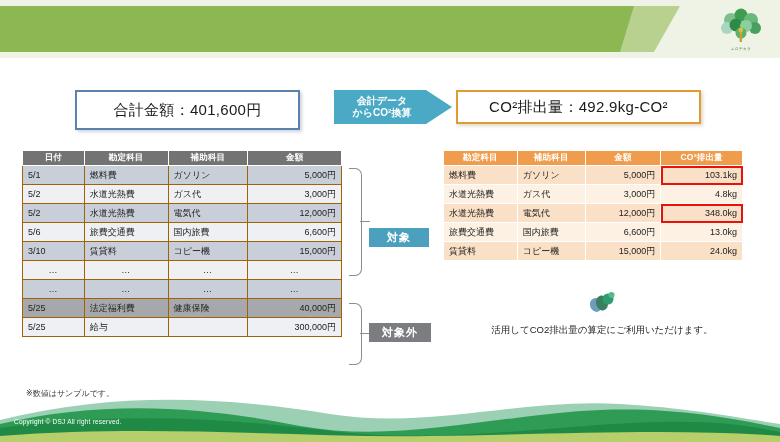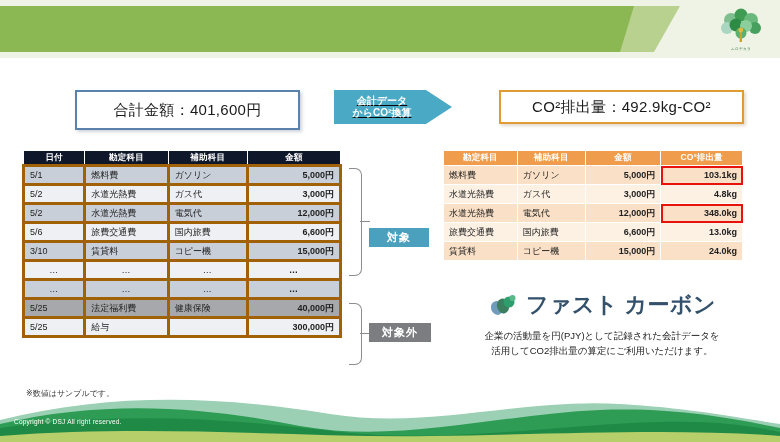--- a/index.html
+++ b/index.html
@@ -63,29 +63,28 @@
   }
 
   .conv-arrow {
     position: absolute; left: 334px; top: 86px;
     width: 118px; height: 42px;
     background: #4aa9c4;
     clip-path: polygon(0 4px, 92px 4px, 118px 21px, 92px 38px, 0 38px);
     display: flex; flex-direction: column;
     align-items: center; justify-content: center;
     padding-right: 22px;
-    text-decoration: underline;
   }
   .conv-arrow span {
     font-size: 10px; font-weight: bold; color: #ffffff;
     line-height: 12px; white-space: nowrap;
   }
 
   .co2-box {
-    position: absolute; left: 499px; top: 90px;
+    position: absolute; left: 456px; top: 90px;
     width: 245px; height: 34px;
     border: 2px solid #e09b37;
     background: #ffffff;
     display: flex; align-items: center; justify-content: center;
     box-shadow: 2px 2px 3px rgba(190,170,140,0.45);
   }
   .co2-box span {
     font-size: 15px; color: #1a1a1a; letter-spacing: 0.3px;
   }
 
@@ -93,26 +92,26 @@
   table { border-collapse: collapse; }
   .tbl { position: absolute; font-size: 9px; }
   .tbl th {
     font-size: 8.5px; font-weight: bold; color: #ffffff;
     height: 15px; text-align: center; letter-spacing: 0.2px;
   }
   .tbl td {
     height: 19px; padding: 0 5px; color: #222222;
     white-space: nowrap; font-size: 9px;
   }
-  .num { text-align: right; font-weight: bold; }
+  .num { text-align: right; }
 
   
   #left-table { left: 22px; top: 150px; width: 320px; }
-  #left-table th { background: #0f172a; border: 1px solid #ffffff; }
-  #left-table td { border: 3px solid #a16207; }
+  #left-table th { background: #737373; border: 1px solid #ffffff; }
+  #left-table td { border: 1px solid #a16207; }
   #left-table tr.r-odd  td { background: #c9cfd9; }
   #left-table tr.r-even td { background: #eef0f3; }
   #left-table tr.r-hl   td { background: #a6a8ab; }
   #left-table .c-date { width: 62px; }
   #left-table .c-acct { width: 84px; }
   #left-table .c-sub  { width: 80px; }
   #left-table .c-amt  { width: 94px; }
   .dots { text-align: center; color: #6c7079; letter-spacing: 1px; }
 
   
@@ -361,24 +360,22 @@
   <div class="footnote">※数値はサンプルです。</div>
 
   <div class="brand">
     <div class="brand-row">
       <svg class="brand-mark" viewBox="0 0 30 24">
         <ellipse cx="9" cy="15" rx="6" ry="7" fill="#6f9bbd" transform="rotate(-20 9 15)"></ellipse>
         <ellipse cx="15" cy="13" rx="6" ry="7.5" fill="#3b7f5e" transform="rotate(-15 15 13)"></ellipse>
         <circle cx="21" cy="9" r="5.5" fill="#2f9e6e"></circle>
         <circle cx="24.5" cy="5" r="3" fill="#55b98a"></circle>
       </svg>
-      <div class="brand-name">ファスト カーボン</div>
     </div>
     <div class="brand-desc">
-      <div>企業の活動量を円(PJY)として記録された会計データを</div>
       <div>活用してCO2排出量の算定にご利用いただけます。</div>
     </div>
   </div>
 
   <div class="footer">
     <svg width="780" height="62" viewBox="0 0 780 62">
       <path d="M0,40 C120,10 230,18 330,34 C430,50 520,18 620,24 C690,28 740,38 780,44 L780,62 L0,62 Z" fill="#9bd0b4"></path>
       <path d="M0,44 C110,18 210,28 300,46 C400,64 500,34 600,30 C680,27 740,40 780,48 L780,62 L0,62 Z" fill="#2e9c54"></path>
       <path d="M0,48 C130,30 240,40 340,52 C450,64 560,44 660,42 C720,41 750,46 780,52 L780,62 L0,62 Z" fill="#1f8a45"></path>
       <path d="M0,56 C160,44 300,58 430,56 C560,54 680,48 780,56 L780,62 L0,62 Z" fill="#b6cf6a"></path>

